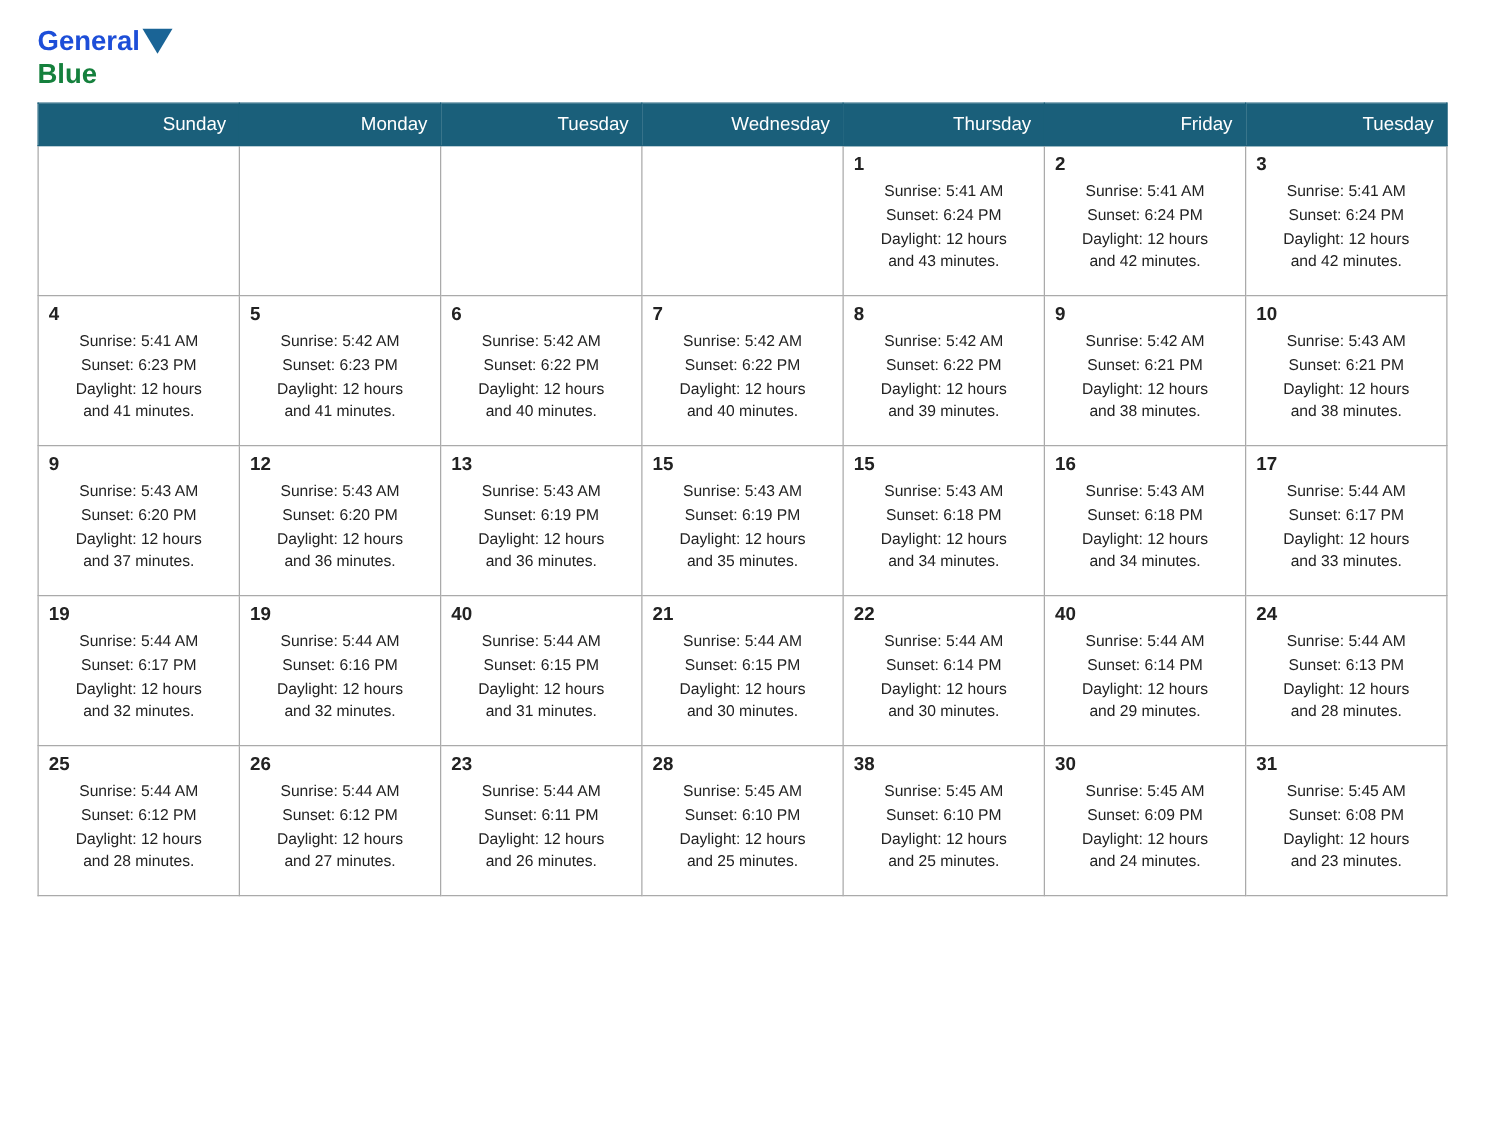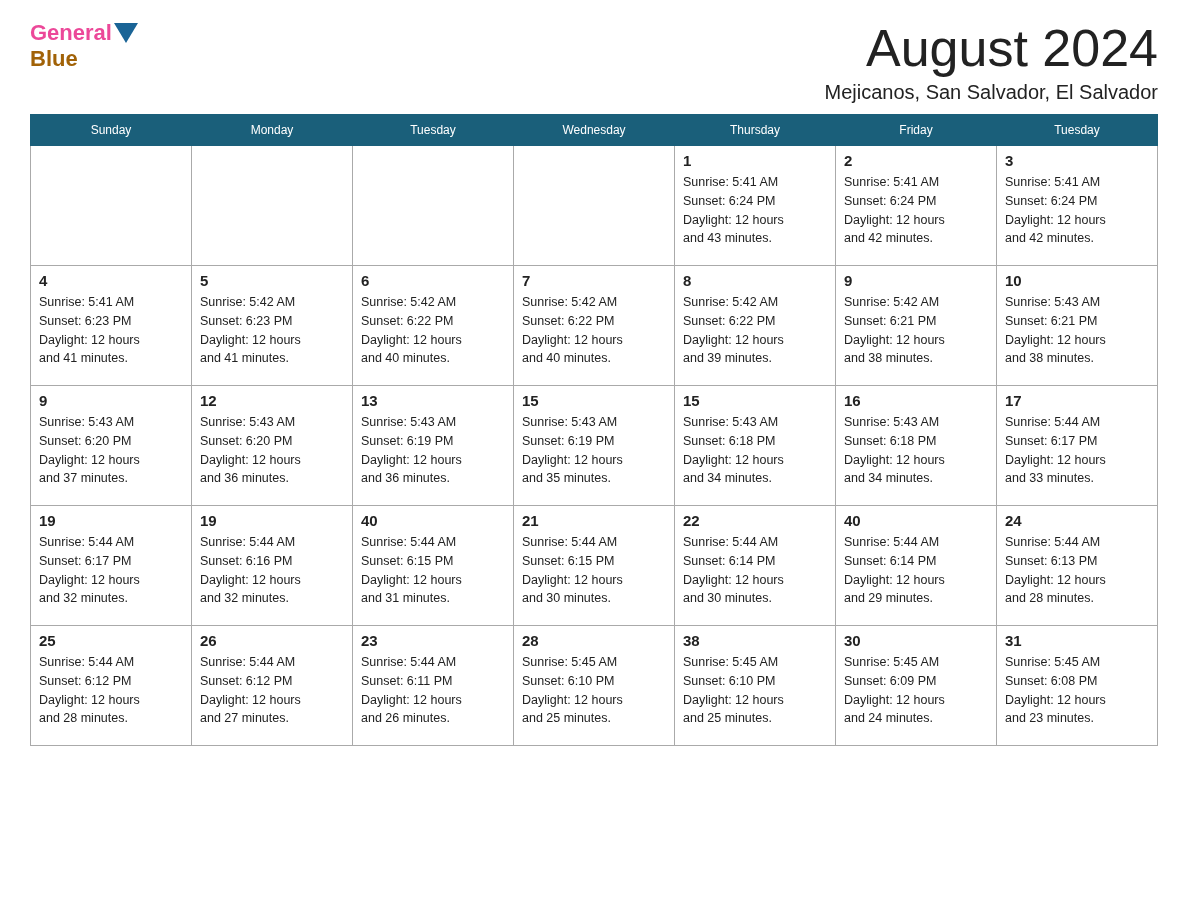--- a/index.html
+++ b/index.html
@@ -22,33 +22,33 @@
       flex-direction: column;
       align-items: flex-start;
     }
     .logo-text {
       font-size: 22px;
       font-weight: bold;
       color: #222;
       display: flex;
       align-items: center;
     }
-    .logo-general { color: #ec4899; }
+    .logo-general { color: #1d4ed8; }
     .logo-blue-triangle {
       display: inline-block;
       width: 0;
       height: 0;
       border-left: 12px solid transparent;
       border-right: 12px solid transparent;
       border-top: 20px solid #1a6496;
       margin: 0 2px;
       vertical-align: middle;
     }
     .logo-blue-word {
-      color: #a16207;
+      color: #15803d;
       font-size: 22px;
       font-weight: bold;
     }
     .title-block {
       text-align: right;
     }
     .main-title {
       font-size: 52px;
       font-weight: normal;
       color: #222;
@@ -61,23 +61,23 @@
     }
     .calendar {
       width: 100%;
       border-collapse: collapse;
       margin-top: 10px;
     }
     .calendar thead th {
       background-color: #1a5f7a;
       color: #fff;
       padding: 8px 10px;
-      font-size: 12px;
+      font-size: 15px;
       font-weight: normal;
-      text-align: center;
+      text-align: right;
       border: 1px solid #1a5f7a;
     }
     .calendar tbody td {
       border: 1px solid #aaa;
       vertical-align: top;
       padding: 6px 8px;
       width: 14.28%;
       height: 120px;
       font-size: 13px;
       color: #222;
@@ -86,20 +86,21 @@
       font-size: 15px;
       font-weight: bold;
       color: #222;
       display: block;
       margin-bottom: 4px;
     }
     .day-info {
       font-size: 12.5px;
       color: #222;
       line-height: 1.5;
+      text-align: center;
     }
     .empty-cell {
       background: #fff;
     }
     .week-row td {
       border-top: 2px solid #1a5f7a;
     }
   </style>
 </head>
 <body>
@@ -107,24 +108,20 @@
 <div class="header">
   <div class="logo">
     <div class="logo-text">
       <span class="logo-general">General</span>
       <span class="logo-blue-triangle"></span>
     </div>
     <div>
       <span class="logo-blue-word">Blue</span>
     </div>
   </div>
-  <div class="title-block">
-    <div class="main-title">August 2024</div>
-    <div class="subtitle">Mejicanos, San Salvador, El Salvador</div>
-  </div>
 </div>
 
 <table class="calendar">
   <thead>
     <tr>
     <th>Sunday</th>
         <th>Monday</th>
         <th>Tuesday</th>
         <th>Wednesday</th>
         <th>Thursday</th>

